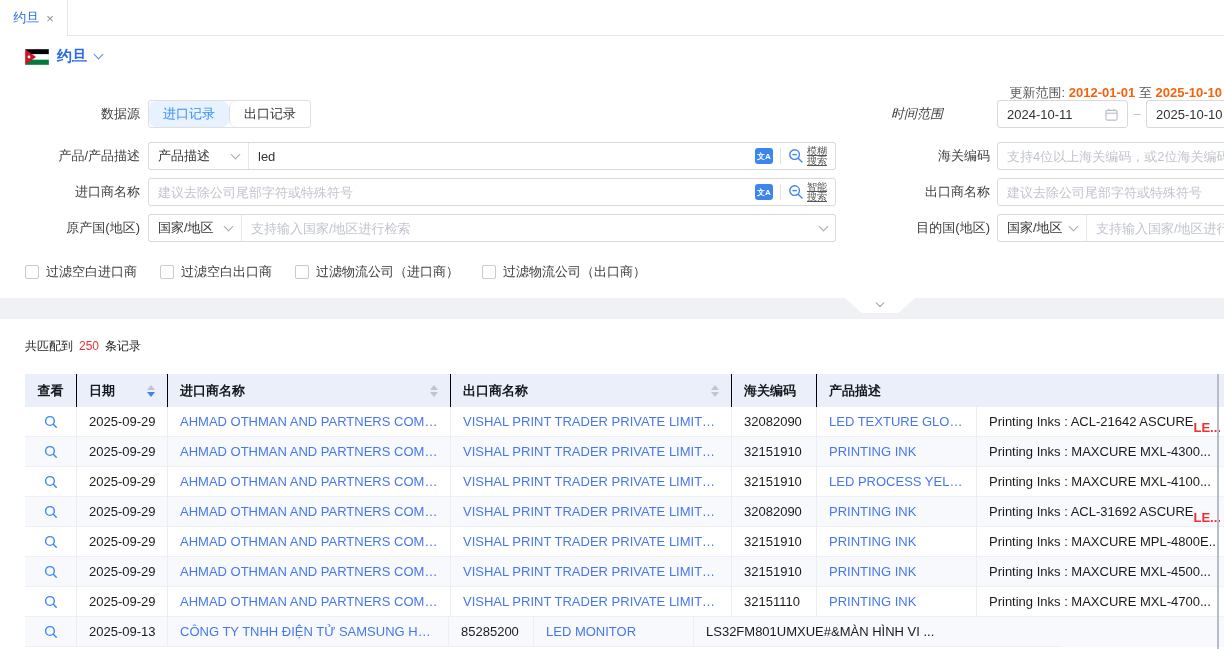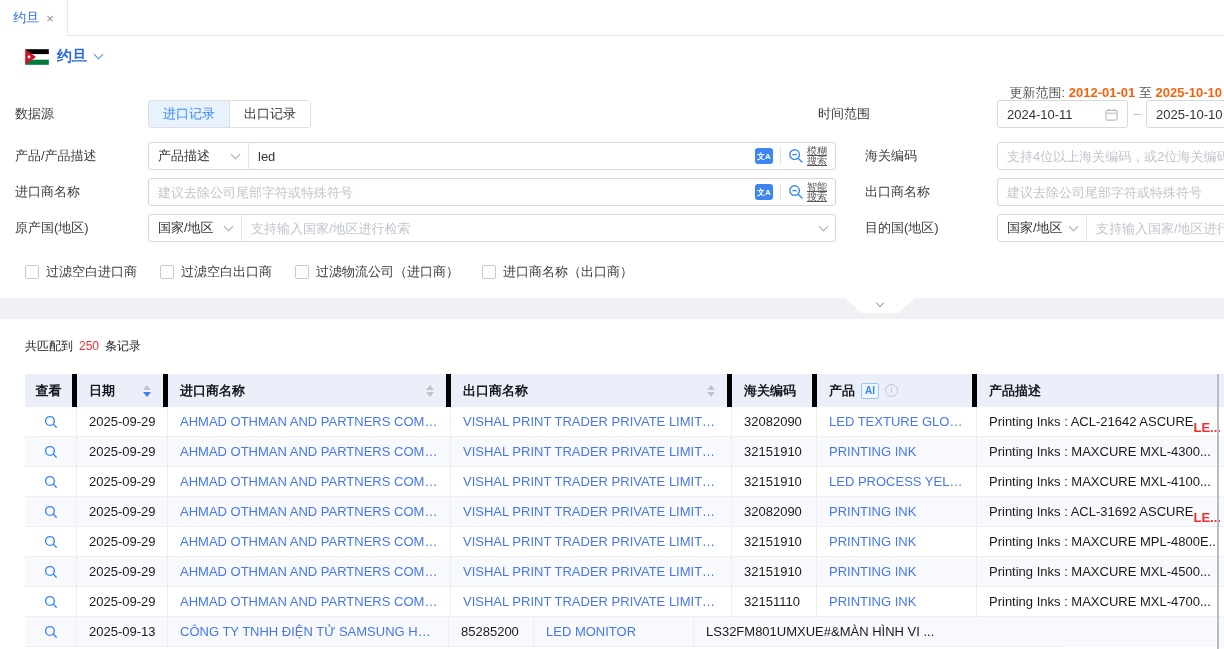--- a/index.html
+++ b/index.html
@@ -16,23 +16,23 @@
   .tab-close { color:#8a8f99; font-size:13px; line-height:13px; }
   
   .country-row { position:absolute; top:47px; left:25px; display:flex; align-items:center; gap:8px; }
   .country-name { color:#2a6ae5; font-weight:bold; font-size:15px; }
   .chev { display:inline-block; width:7px; height:7px; border-right:1.6px solid #5a8df0; border-bottom:1.6px solid #5a8df0; transform:rotate(45deg); margin-top:-4px; }
   .chev.gray { border-color:#a4a9b3; }
   
   .update-range { position:absolute; top:84px; right:2px; font-size:13px; color:#595959; white-space:nowrap; }
   .orange { color:#f7610c; font-weight:bold; }
   
-  .frm-label { position:absolute; width:125px; font-size:13px; color:#3c3c3c; text-align:left; line-height:28px; white-space:nowrap; }
+  .frm-label { position:absolute; width:125px; font-size:13px; color:#3c3c3c; text-align:right; line-height:28px; white-space:nowrap; }
   .seg-group { position:absolute; left:148px; top:100px; height:28px; display:inline-flex; border:1px solid #dcdfe4; border-radius:3px; overflow:hidden; background:#fff; }
-  .seg { padding:0 14px; line-height:26px; font-size:13px; color:#333; cursor:pointer; background:#fff; }
+  .seg { padding:0 14px; line-height:26px; font-size:13px; color:#333; cursor:pointer; background:#fff;border-radius:7px; }
   .seg + .seg { border-left:1px solid #dcdfe4; }
   .seg.active { background:#e7f2fe; color:#3b8cf8; }
   .input-group { position:absolute; height:28px; border:1px solid #d9d9d9; border-radius:3px; background:#fff; display:flex; align-items:center; }
   .ig-select { height:100%; padding:0 9px; display:flex; align-items:center; justify-content:space-between; border-right:1px solid #e4e7ec; font-size:13px; color:#333; cursor:pointer; flex:none; }
   .ig-input { flex:1; min-width:0; height:100%; border:none; outline:none; padding:0 9px; font-size:13px; color:#333; background:transparent; }
   input::placeholder { color:#c0c4cc; }
   .ig-suffix { display:flex; align-items:center; gap:7px; padding:0 8px; flex:none; }
   .translate-icon { width:18px; height:16px; background:#3d86f0; border-radius:3px; color:#fff; font-size:8px; font-weight:bold; display:flex; align-items:center; justify-content:center; letter-spacing:0; }
   .v-divider { width:1px; height:16px; background:#e0e3e8; }
   .search-btn { display:flex; align-items:center; gap:3px; cursor:pointer; }
@@ -47,21 +47,21 @@
   
   .gray-band { position:absolute; left:0; top:298px; width:1224px; height:21px; background:#eff1f5; }
   .collapse-handle { position:absolute; left:845px; top:298px; width:70px; height:15px; background:#fff; clip-path:polygon(0 0,100% 0,76% 100%,24% 100%); display:flex; align-items:flex-start; justify-content:center; cursor:pointer; }
   .collapse-handle .chev { width:6px; height:6px; border-color:#9aa0ab; margin-top:2px; }
   
   .summary { position:absolute; left:25px; top:338px; font-size:12px; font-weight:normal; color:#1a1a1a; }
   .summary .count { color:#f03030; margin:0 6px; }
   .table-wrap { position:absolute; left:25px; top:374px; width:1199px; height:275px; overflow:hidden; }
   .t-inner { width:1320px; }
   .t-head { display:flex; height:33px; background:#ebeffa; }
-  .th { display:flex; align-items:center; padding:0 12px; font-size:13px; font-weight:bold; color:#15181d; border-right:5px solid #000000; white-space:nowrap; overflow:hidden; }
+  .th { display:flex; align-items:center; padding:0 12px; font-size:13px; font-weight:bold; color:#15181d; border-right:1px solid #000000; white-space:nowrap; overflow:hidden; }
   .th:last-child { border-right:none; }
   .t-row { display:flex; height:30px; background:#fff; }
   .t-row.striped { background:#f8f9fc; }
   .td { display:flex; align-items:center; padding:0 12px; font-size:13px; color:#1a1a1a; border-right:1px solid #eceef3; border-bottom:1px solid #eef0f4; white-space:nowrap; overflow:hidden; }
   .td:last-child { border-right:none; }
   .c-view { width:52px; justify-content:center; padding:0; }
   .c-date { width:91px; }
   .c-importer { width:283px; }
   .c-exporter { width:281px; }
   .c-hs { width:85px; }
@@ -107,21 +107,21 @@
   <span>更新范围:</span>
   <span class="orange">2012-01-01</span>
   <span>至</span>
   <span class="orange">2025-10-10</span>
 </div>
 
 <div class="frm-label" style="left:15px; top:100px;">数据源</div>
 <div class="frm-label" style="left:15px; top:142px;">产品/产品描述</div>
 <div class="frm-label" style="left:15px; top:178px;">进口商名称</div>
 <div class="frm-label" style="left:15px; top:214px;">原产国(地区)</div>
-<div class="frm-label" style="left:818px; top:100px;">时间范围</div>
+<div class="frm-label" style="left:818px; top:100px;font-style:italic;">时间范围</div>
 <div class="frm-label" style="left:865px; top:142px;">海关编码</div>
 <div class="frm-label" style="left:865px; top:178px;">出口商名称</div>
 <div class="frm-label" style="left:865px; top:214px;">目的国(地区)</div>
 
 <div class="seg-group">
   <span class="seg active">进口记录</span>
   <span class="seg">出口记录</span>
 </div>
 
 <div class="date-box" style="left:997px; top:100px; width:131px;">
@@ -212,21 +212,21 @@
   <span class="chk-item">
     <span class="chk-box"></span>
     <span class="chk-label">过滤空白出口商</span>
   </span>
   <span class="chk-item">
     <span class="chk-box"></span>
     <span class="chk-label">过滤物流公司（进口商）</span>
   </span>
   <span class="chk-item">
     <span class="chk-box"></span>
-    <span class="chk-label">进口商名称（出口商）</span>
+    <span class="chk-label">过滤物流公司（出口商）</span>
   </span>
 </div>
 
 <div class="gray-band"></div>
 <div class="collapse-handle">
   <span class="chev"></span>
 </div>
 
 <div class="summary">
   <span>共匹配到</span><span class="count">250</span><span>条记录</span>
@@ -251,25 +251,20 @@
           </span>
       </div>
       <div class="th c-exporter">
         <span>出口商名称</span>
         <span class="carets">
             <span class="c-up"></span>
             <span class="c-down"></span>
           </span>
       </div>
       <div class="th c-hs">海关编码</div>
-      <div class="th c-product">
-        <span>产品</span>
-        <span class="ai-badge">AI</span>
-        <span class="info-icon">i</span>
-      </div>
       <div class="th c-desc">产品描述</div>
     </div>
     <div id="tbody">
         <div class="t-row">
           <div class="td c-view">
             <span style="display: flex; cursor: pointer;">
               <svg width="14" height="14" viewBox="0 0 16 16">
                 <circle cx="6.8" cy="6.8" r="5" fill="none" stroke="#3d86f0" stroke-width="1.6"></circle>
                 <line x1="10.7" y1="10.7" x2="14" y2="14" stroke="#3d86f0" stroke-width="1.6" stroke-linecap="round"></line>
               </svg>

